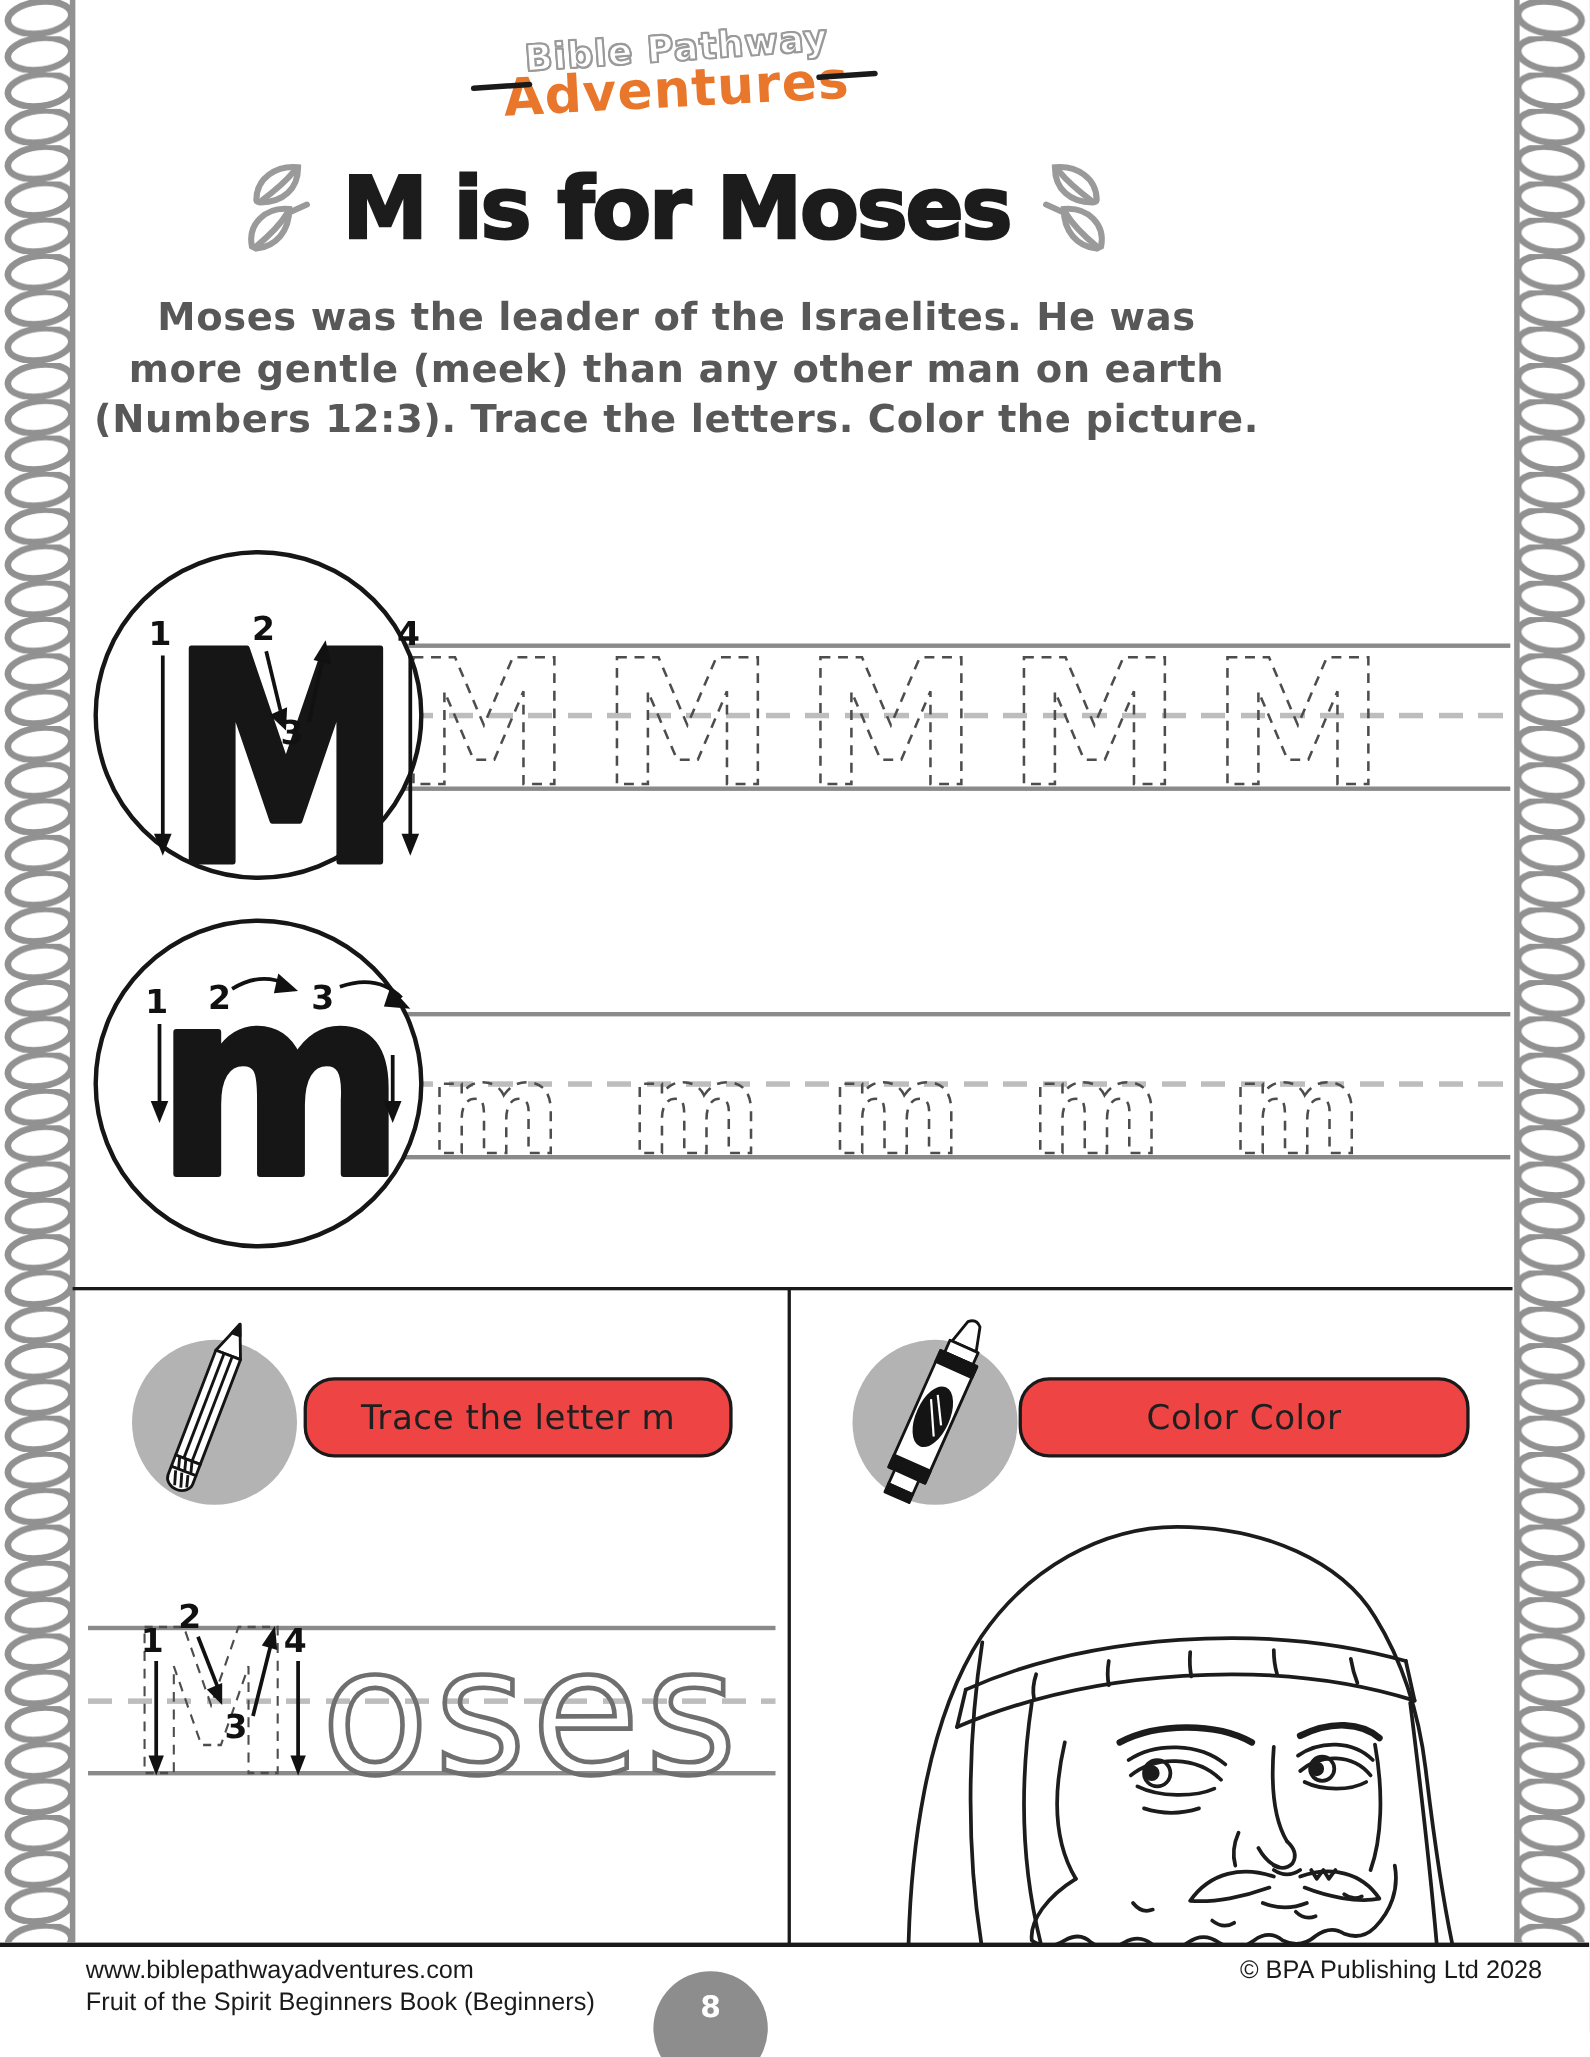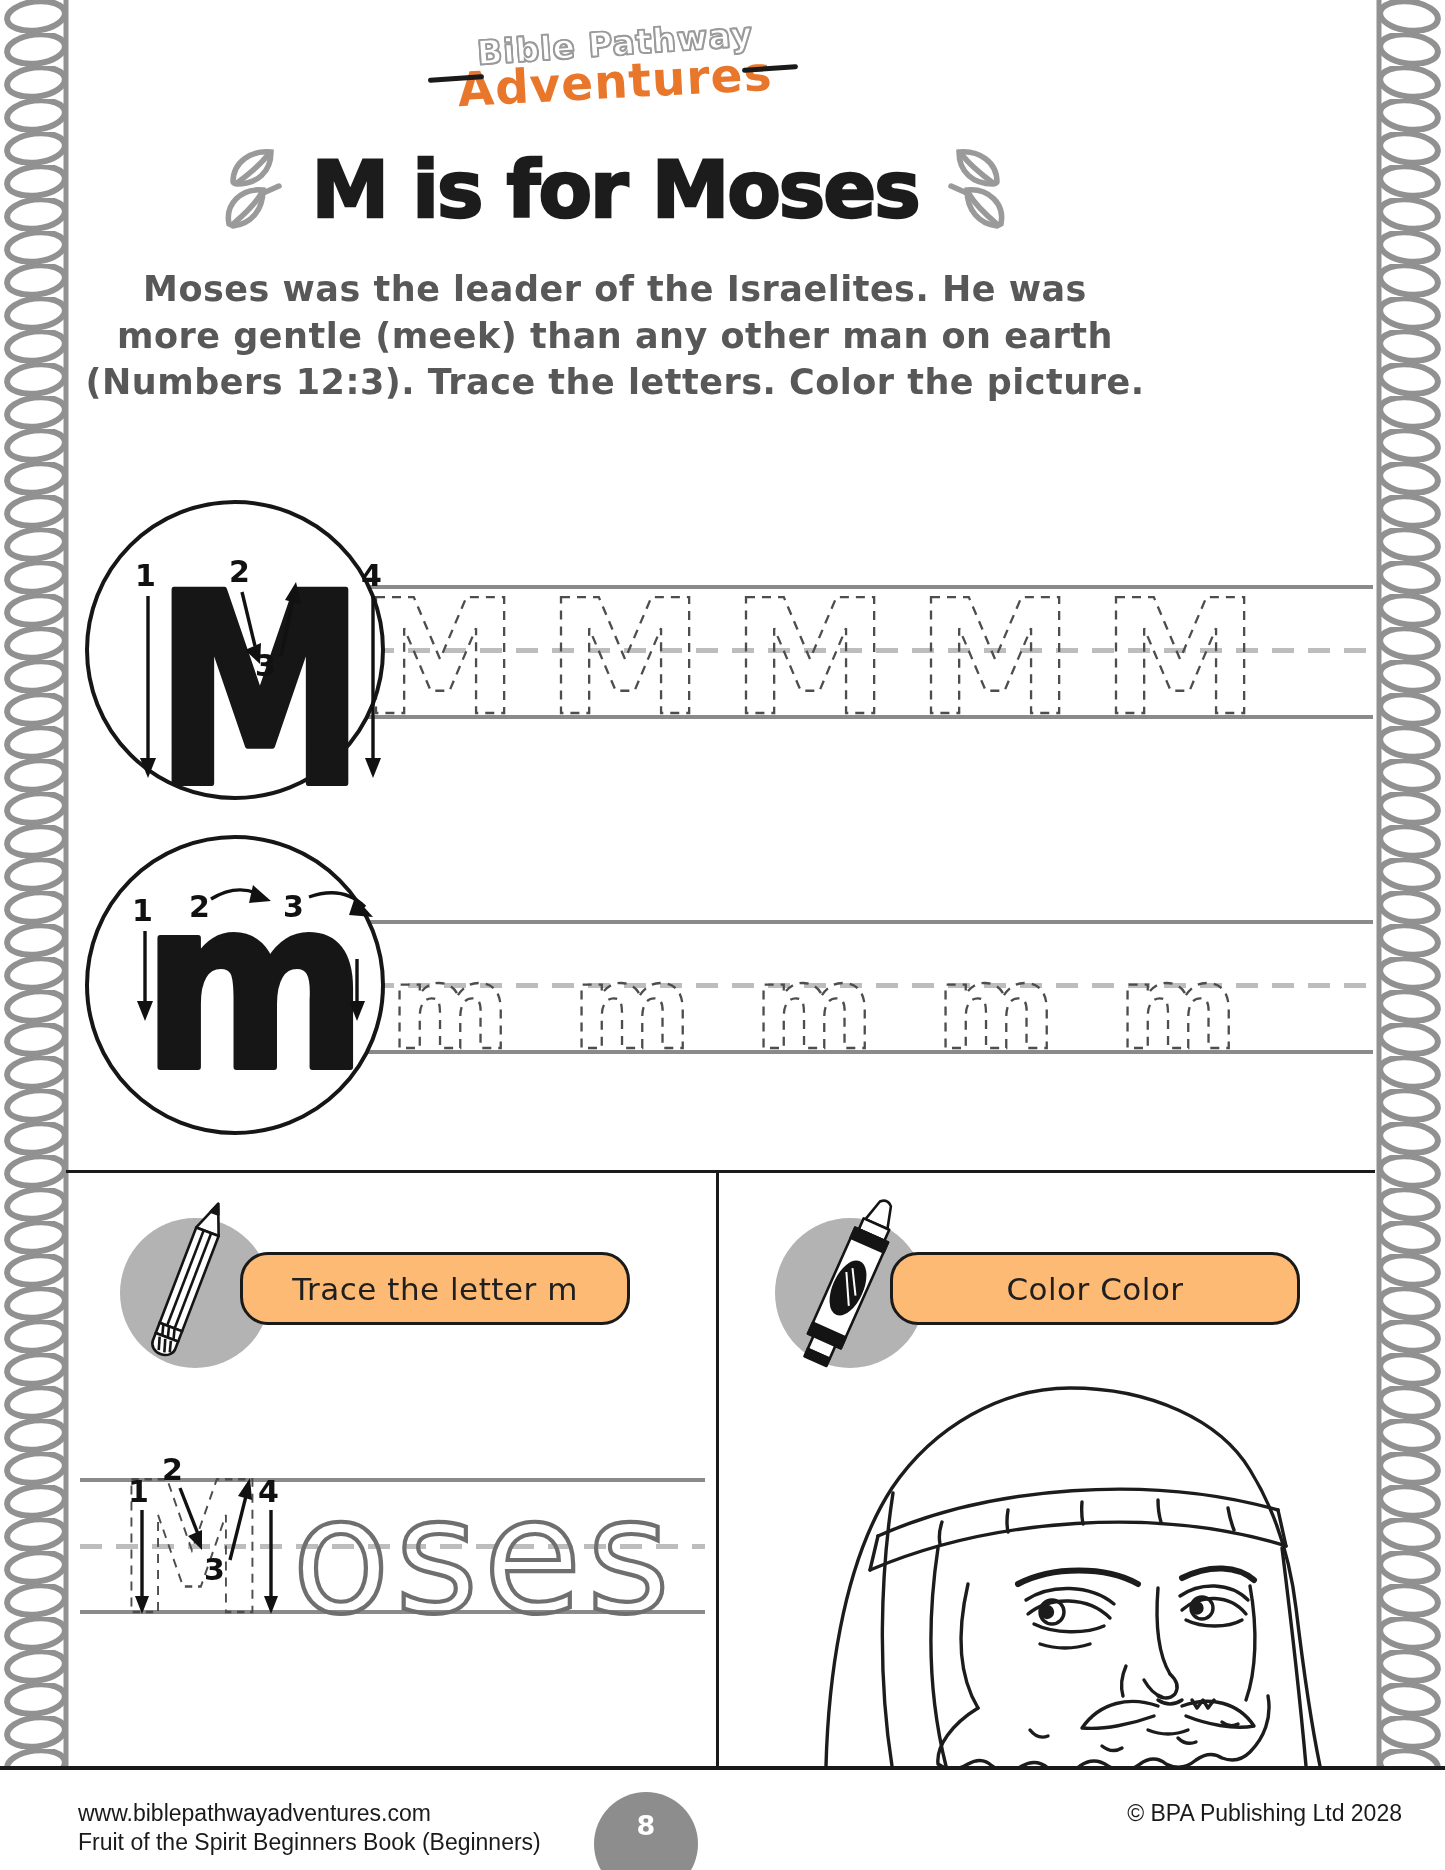--- a/index.html
+++ b/index.html
@@ -51,26 +51,26 @@
     font-family:"DejaVu Sans",sans-serif;font-weight:bold;
     fill:none;stroke:#4d4d4d;stroke-width:2.3;stroke-dasharray:9 7;
   }
   .stroke-num{font-family:"DejaVu Sans",sans-serif;font-weight:bold;font-size:30px;fill:#111;}
   .stroke-arrow{stroke:#111;stroke-width:3.4;fill:none;}
   .stroke-head{fill:#111;stroke:none;}
   
   .box-line{position:absolute;background:#1a1a1a;}
   .accent-circle{position:absolute;width:150px;height:150px;border-radius:50%;background:#b3b3b3;}
   .pill{
-    position:absolute;height:73px;border:3px solid #1a1a1a;border-radius:28px;background:#fdba74;
+    position:absolute;height:73px;border:3px solid #1a1a1a;border-radius:28px;background:#ef4444;
     display:flex;align-items:center;justify-content:center;box-sizing:border-box;
-    font-size:31px;color:#1f1f1f;letter-spacing:.5px;
-  }
-  
-  .footer-text{position:absolute;font-family:"Liberation Sans",sans-serif;font-size:23px;color:#1a1a1a;margin-top:23px;}
+    font-size:31px;color:#1f1f1f;letter-spacing:.5px;margin-left:36px;
+  }
+  
+  .footer-text{position:absolute;font-family:"Liberation Sans",sans-serif;font-size:23px;color:#1a1a1a;}
   .page-dome{
     position:absolute;left:594px;top:1792px;width:104px;height:104px;border-radius:50%;
     background:#8d8d8d;text-align:center;
   }
   .page-dome span{display:inline-block;margin-top:18px;font-size:27px;font-weight:bold;color:#fff;}
 </style>
 </head>
 <body>
 
 <div class="page">

